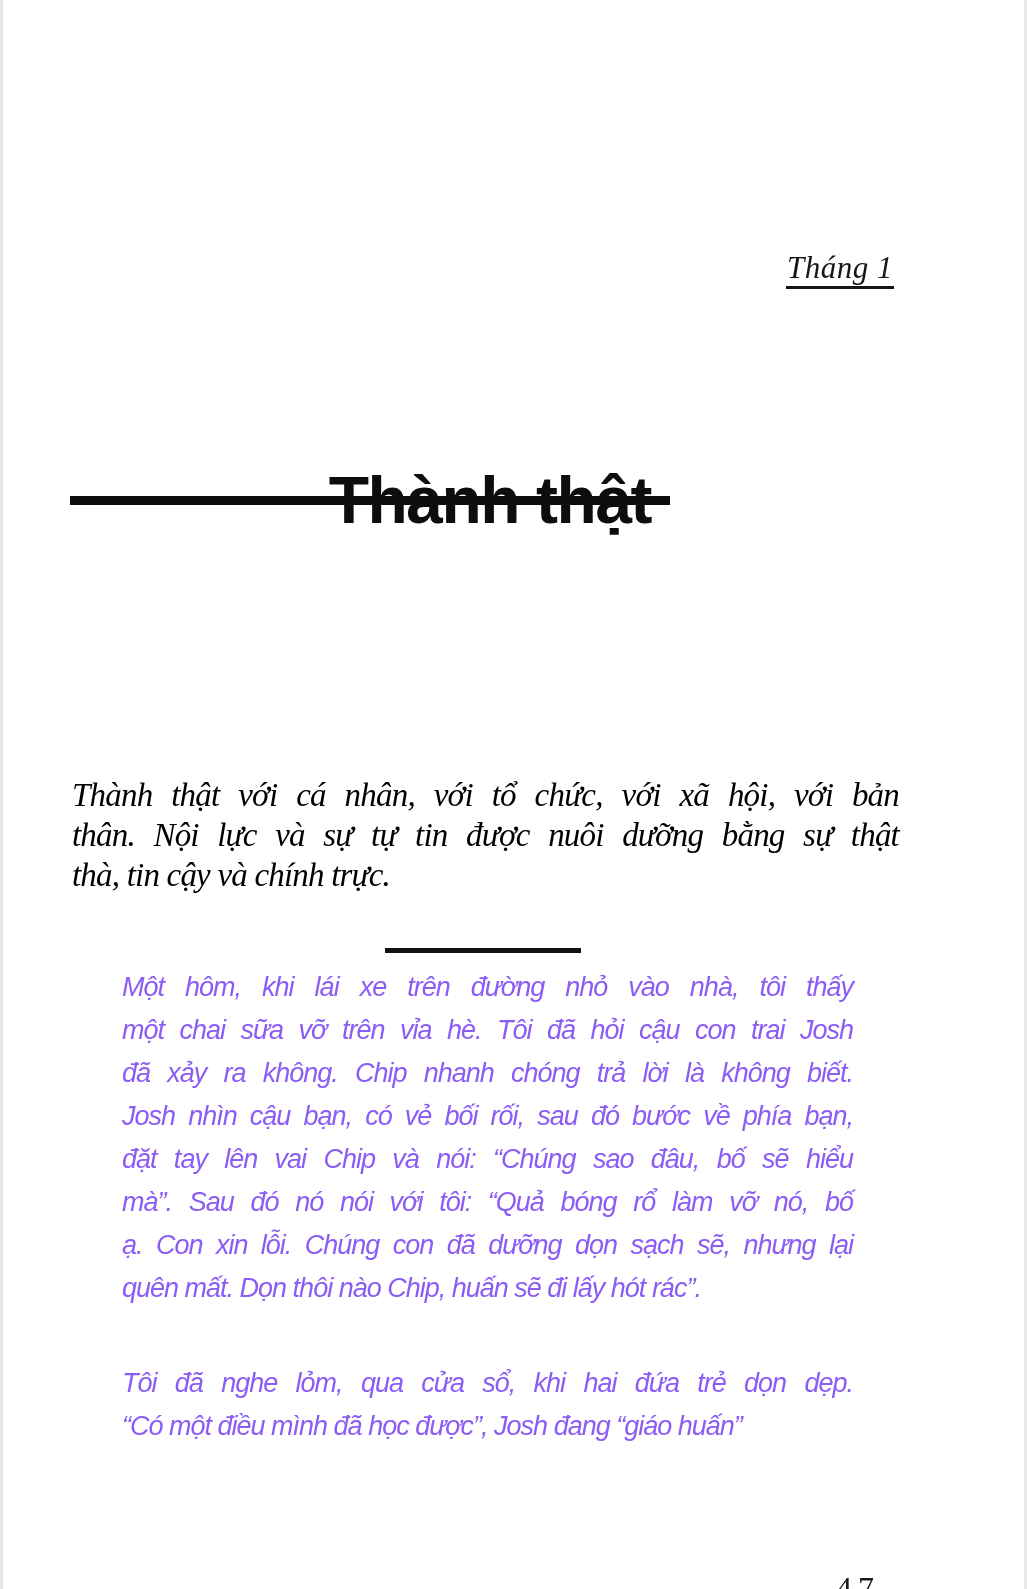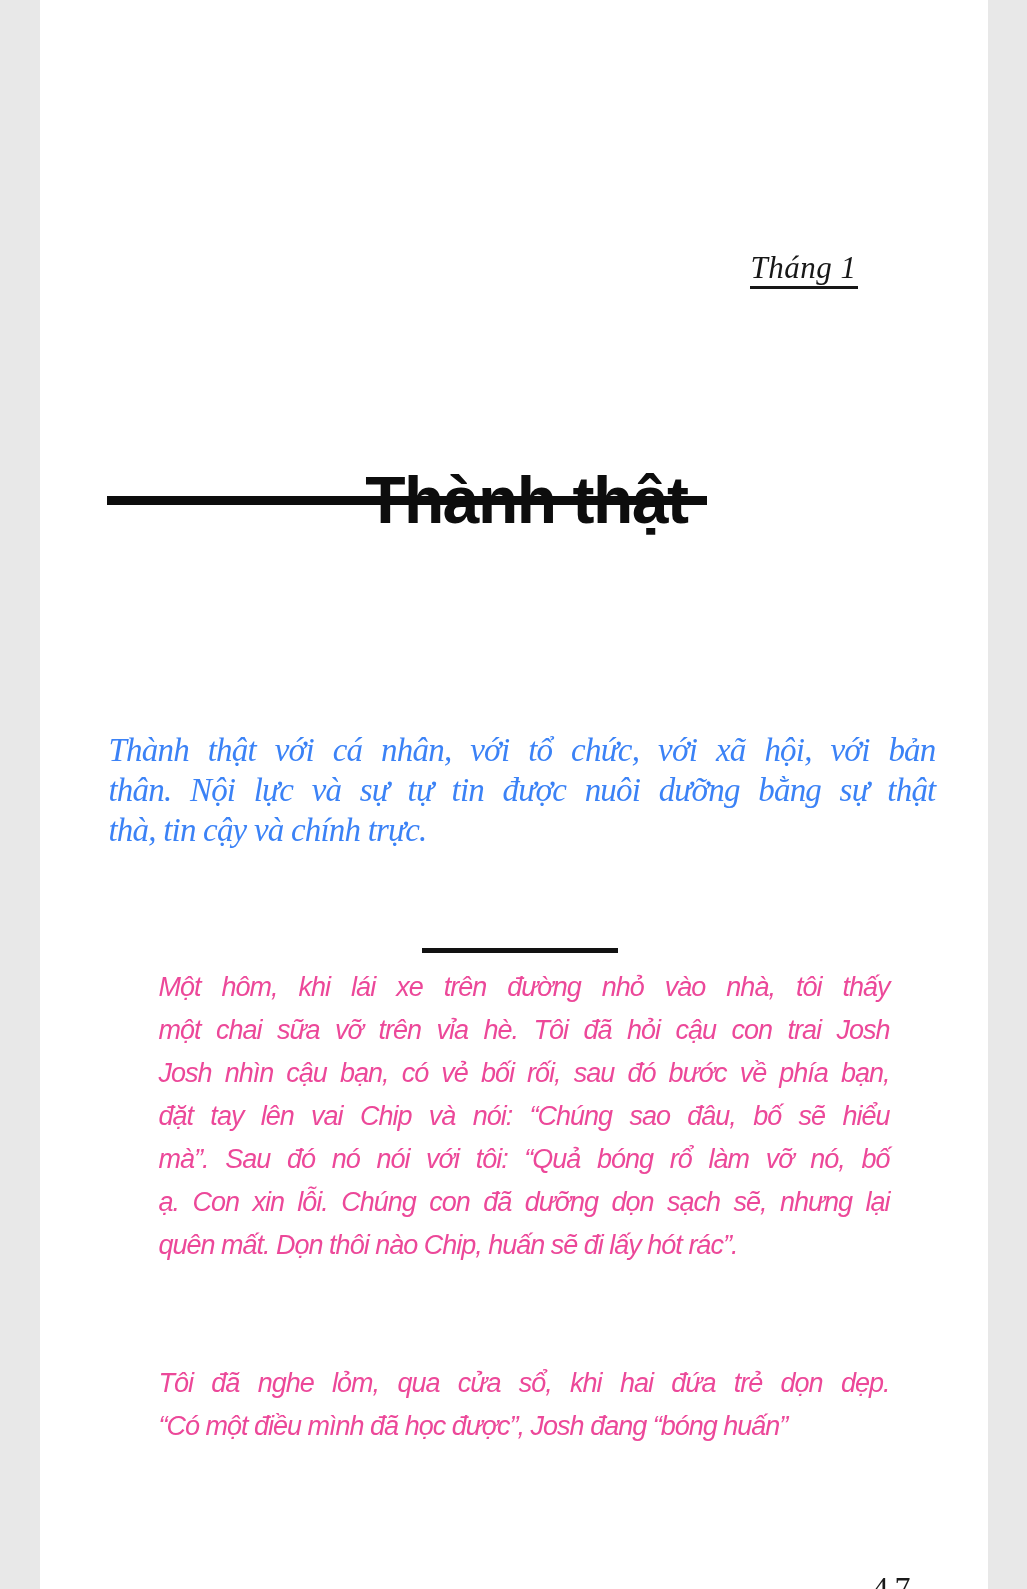--- a/index.html
+++ b/index.html
@@ -2,21 +2,21 @@
 <html style="--ink: #171717; --paper: #ffffff;"><head>
 <meta charset="utf-8">
 <style>
   :root {
     --ink: #171717;
     --paper: #ffffff;
   }
   html, body { margin: 0; padding: 0; background: #e8e8e8; }
   .page {
     position: relative;
-    width: 948px;
+    width: 1021px;
     height: 1589px;
     margin: 0 auto;
     background: var(--paper);
     color: var(--ink);
     overflow: hidden;
   }
 
   
   .month-label {
     position: absolute;
@@ -47,25 +47,25 @@
     top: 496px;
     width: 600px;
     height: 9px;
     background: #0d0d0d;
   }
 
   
   .intro {
     position: absolute;
     left: 69px;
-    top: 730px;
+    top: 775px;
     width: 827px;
     font: italic 33px/40px "Liberation Serif", serif;
     letter-spacing: -0.8px;
-    color: #3b82f6;
+    color: #000000;
   }
   .intro .tline { text-align: justify; text-align-last: justify; }
   .intro .tline:last-child { text-align: justify; text-align-last: left; }
 
   
   .section-divider {
     position: absolute;
     left: 382px;
     top: 948px;
     width: 196px;
@@ -73,21 +73,21 @@
     background: #121212;
   }
 
   
   .story {
     position: absolute;
     left: 119px;
     width: 731px;
     font: italic 27px/43px "Liberation Sans", sans-serif;
     letter-spacing: -1px;
-    color: #ec4899;
+    color: #8b5cf6;
   }
   .story.p1 { top: 966px; }
   .story.p2 { top: 1362px; }
   .story .tline { text-align: justify; text-align-last: justify; }
   .story .tline:last-child { text-align: justify; text-align-last: left; }
 
   
   .page-number {
     position: absolute;
     left: 833px;
@@ -113,27 +113,28 @@
       <div class="tline">Thành thật với cá nhân, với tổ chức, với xã hội, với bản</div>
       <div class="tline">thân. Nội lực và sự tự tin được nuôi dưỡng bằng sự thật</div>
       <div class="tline">thà, tin cậy và chính trực.</div>
     </div>
 
   <div class="section-divider"></div>
 
   <div class="story p1">
       <div class="tline">Một hôm, khi lái xe trên đường nhỏ vào nhà, tôi thấy</div>
       <div class="tline">một chai sữa vỡ trên vỉa hè. Tôi đã hỏi cậu con trai Josh</div>
+      <div class="tline">đã xảy ra không. Chip nhanh chóng trả lời là không biết.</div>
       <div class="tline">Josh nhìn cậu bạn, có vẻ bối rối, sau đó bước về phía bạn,</div>
       <div class="tline">đặt tay lên vai Chip và nói: “Chúng sao đâu, bố sẽ hiểu</div>
       <div class="tline">mà”. Sau đó nó nói với tôi: “Quả bóng rổ làm vỡ nó, bố</div>
       <div class="tline">ạ. Con xin lỗi. Chúng con đã dưỡng dọn sạch sẽ, nhưng lại</div>
       <div class="tline">quên mất. Dọn thôi nào Chip, huấn sẽ đi lấy hót rác”.</div>
     </div>
 
   <div class="story p2">
       <div class="tline">Tôi đã nghe lỏm, qua cửa sổ, khi hai đứa trẻ dọn dẹp.</div>
-      <div class="tline">“Có một điều mình đã học được”, Josh đang “bóng huấn”</div>
+      <div class="tline">“Có một điều mình đã học được”, Josh đang “giáo huấn”</div>
     </div>
 
   <div class="page-number">47</div>
 
 </div>
 
 </body></html>

